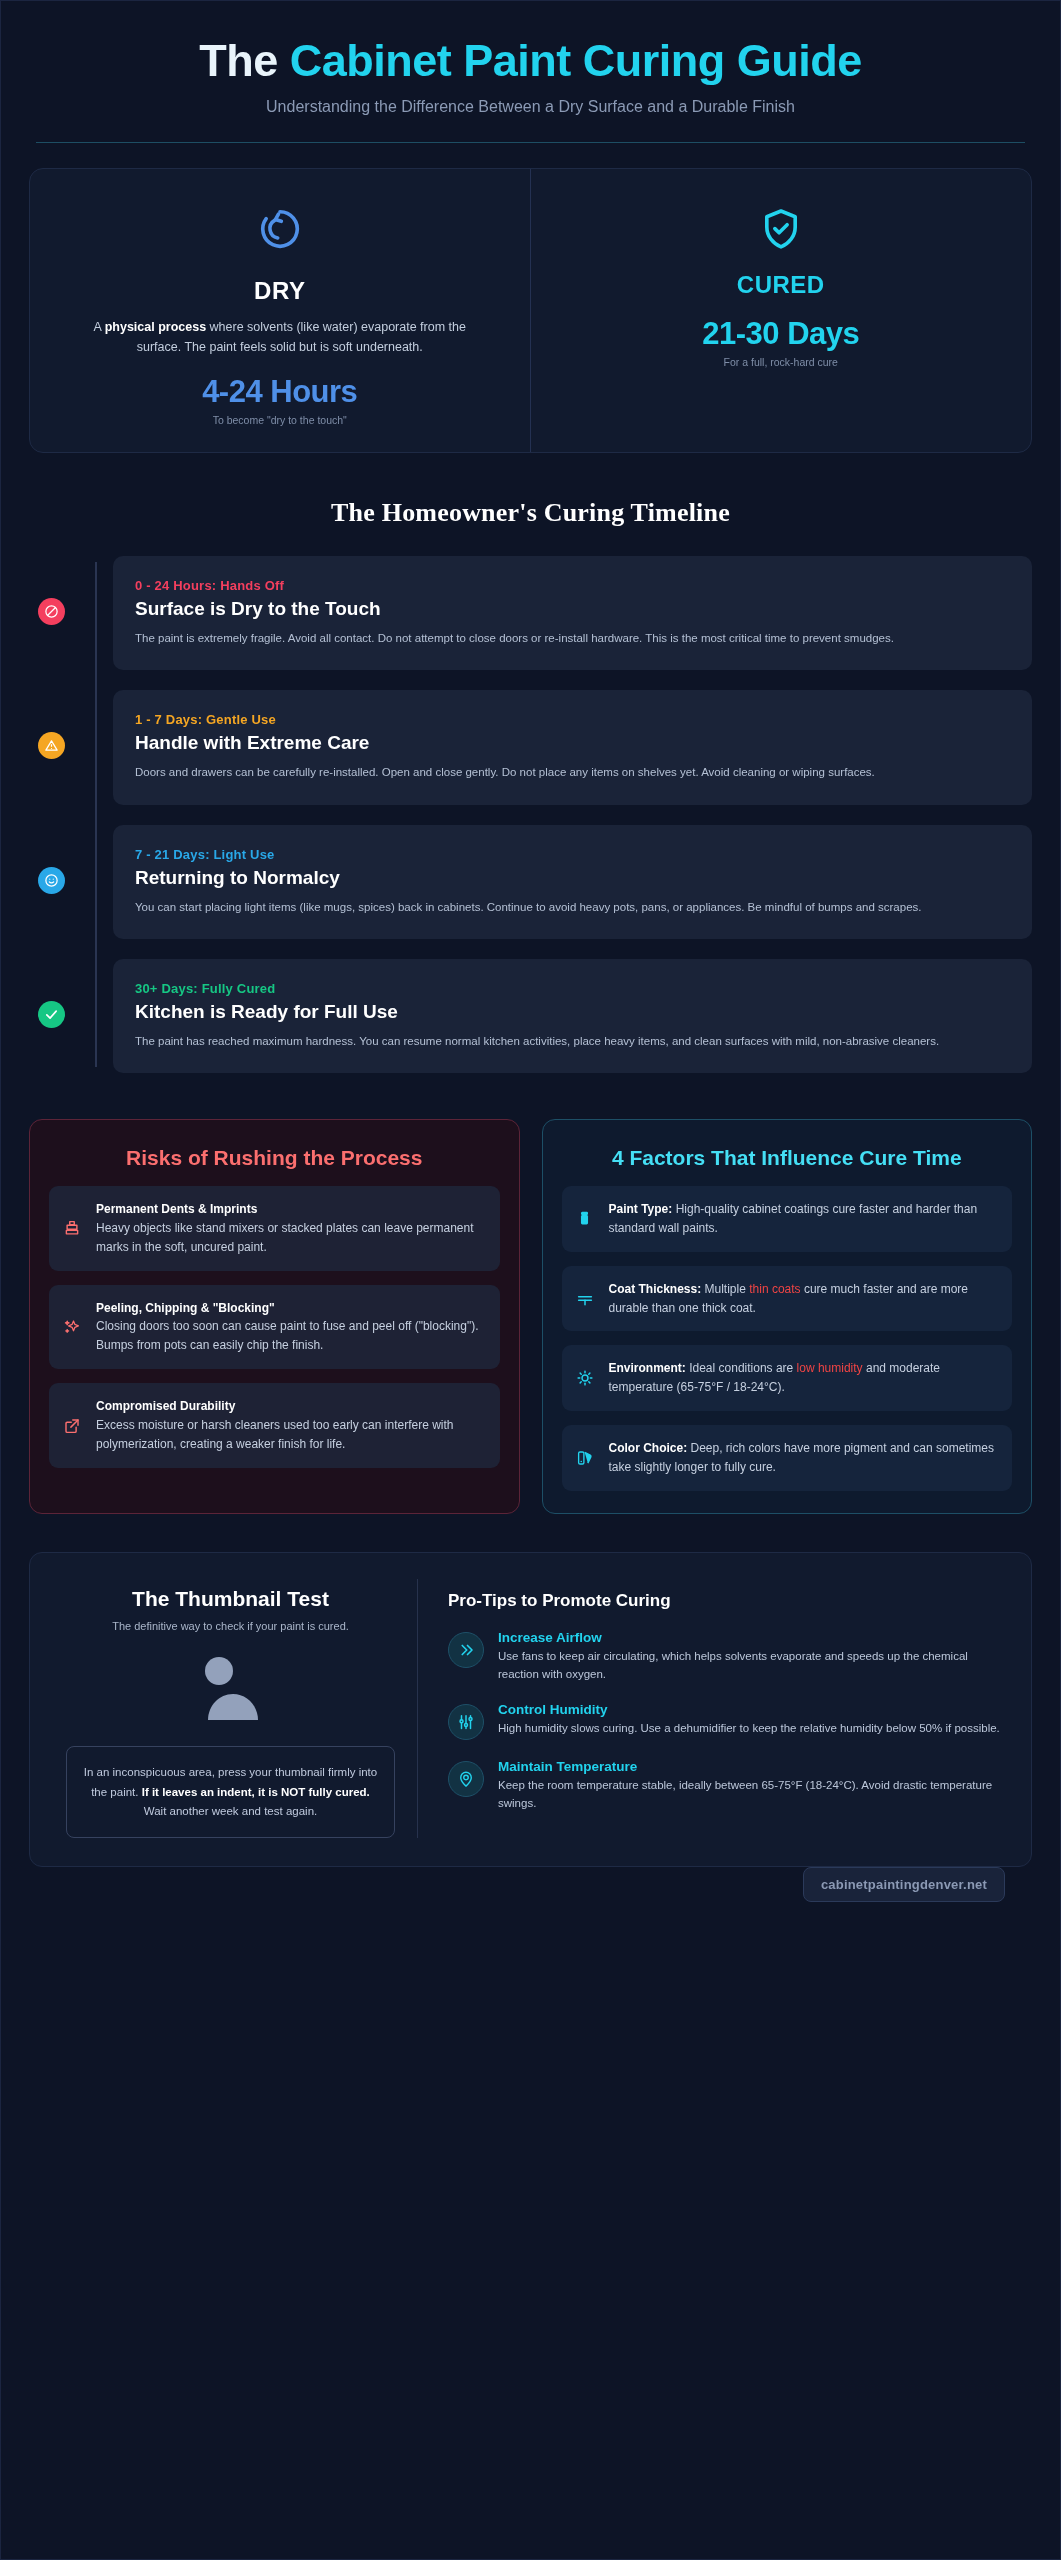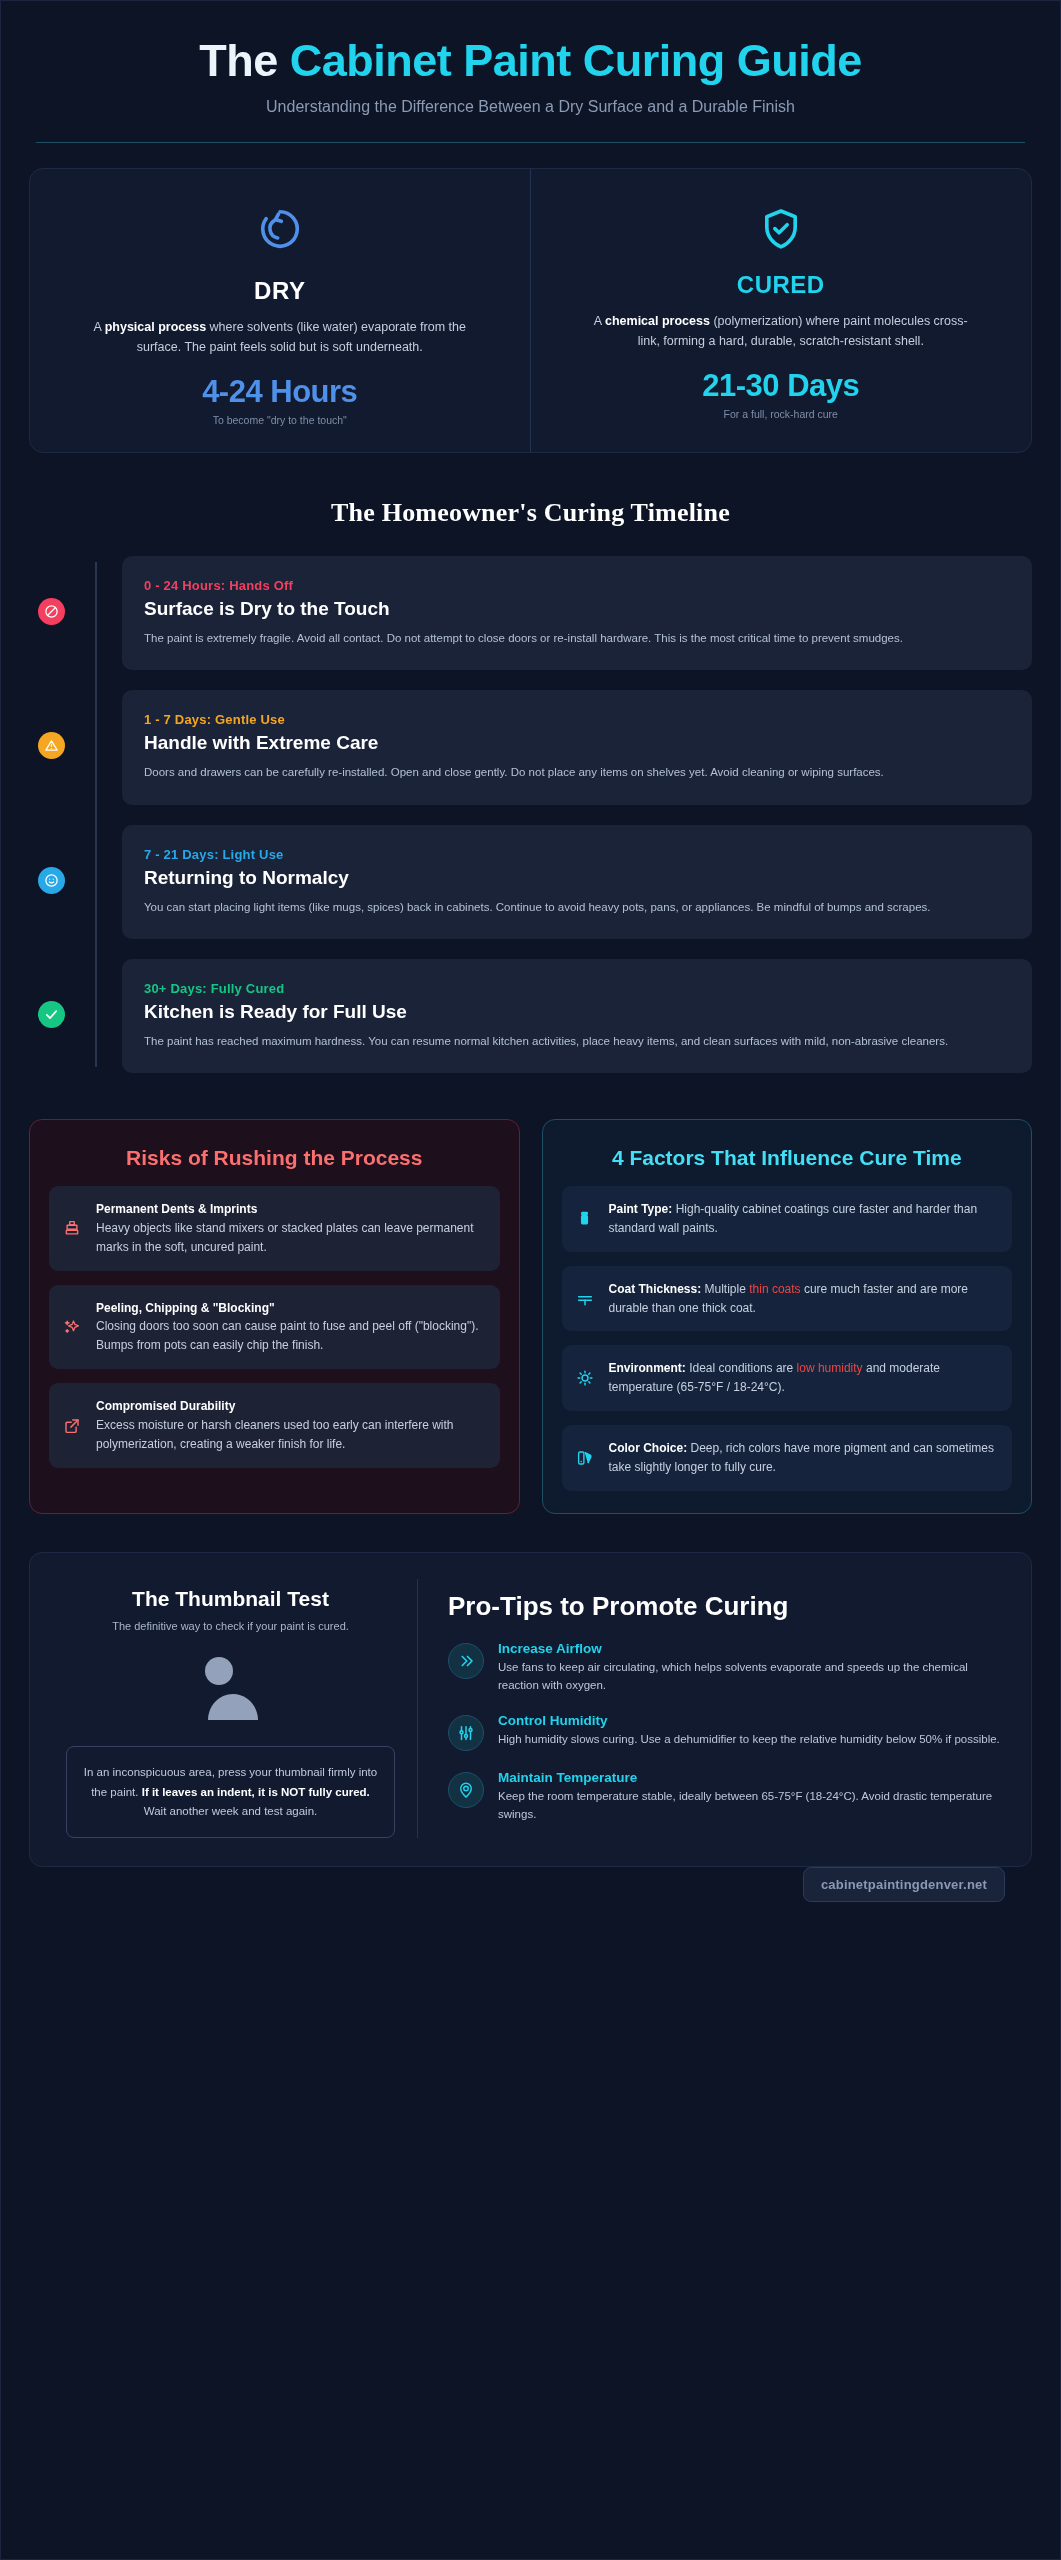--- a/index.html
+++ b/index.html
@@ -107,21 +107,21 @@
     padding-left: 45px;
   }
   .timeline-line {
     position: absolute;
     left: 44px;
     top: 6px;
     bottom: 6px;
     width: 2px;
     background: #2a3552;
   }
-  .tl-item { position: relative; margin-bottom: 20px; padding-left: 26px; }
+  .tl-item { position: relative; margin-bottom: 20px; padding-left: 17px; }
   .tl-item:last-child { margin-bottom: 0; }
   .tl-marker {
     position: absolute;
     left: -58px;
     top: 42px;
     width: 27px;
     height: 27px;
     border-radius: 50%;
     display: flex;
     align-items: center;
@@ -228,21 +228,21 @@
     padding: 16px 16px;
     font-size: 11.5px;
     line-height: 1.68;
     color: #c0cade;
     text-align: center;
   }
   .thumb-box b { color: #ffffff; font-weight: 700; }
 
   .tips-col { flex: 1 1 auto; padding: 12px 4px 0 30px; }
   .tips-title {
-    font-size: 26px;
+    font-size: 17px;
     font-weight: 700;
     color: #ffffff;
     margin-bottom: 6px;
   }
   .tip-row { display: flex; gap: 14px; margin-top: 19px; align-items: flex-start; }
   .tip-icon {
     flex: 0 0 36px;
     width: 36px; height: 36px;
     border-radius: 50%;
     background: #123243;
@@ -303,21 +303,20 @@
       <div class="cmp-note">To become "dry to the touch"</div>
     </div>
     <div class="compare-col">
       <div class="cmp-icon">
         <svg width="46" height="46" viewBox="0 0 24 24" fill="none" stroke="#22d3ee" stroke-width="1.9" stroke-linecap="round" stroke-linejoin="round">
           <path d="M12 2.6l7.4 3v5.3c0 4.7-3.1 8.7-7.4 10.4-4.3-1.7-7.4-5.7-7.4-10.4V5.6z"></path>
           <path d="M8.8 11.8l2.2 2.2 4.2-4.2"></path>
         </svg>
       </div>
       <div class="cmp-label cured">CURED</div>
-      <div class="cmp-desc"><span>A </span><b>chemical process</b><span> (polymerization) where paint molecules cross-link, forming a hard, durable, scratch-resistant shell.</span></div>
       <div class="cmp-big cured">21-30 Days</div>
       <div class="cmp-note">For a full, rock-hard cure</div>
     </div>
   </div>
 
   <div class="section-title">The Homeowner's Curing Timeline</div>
   <div class="timeline">
     <div class="timeline-line"></div>
 
     <div class="tl-item">

